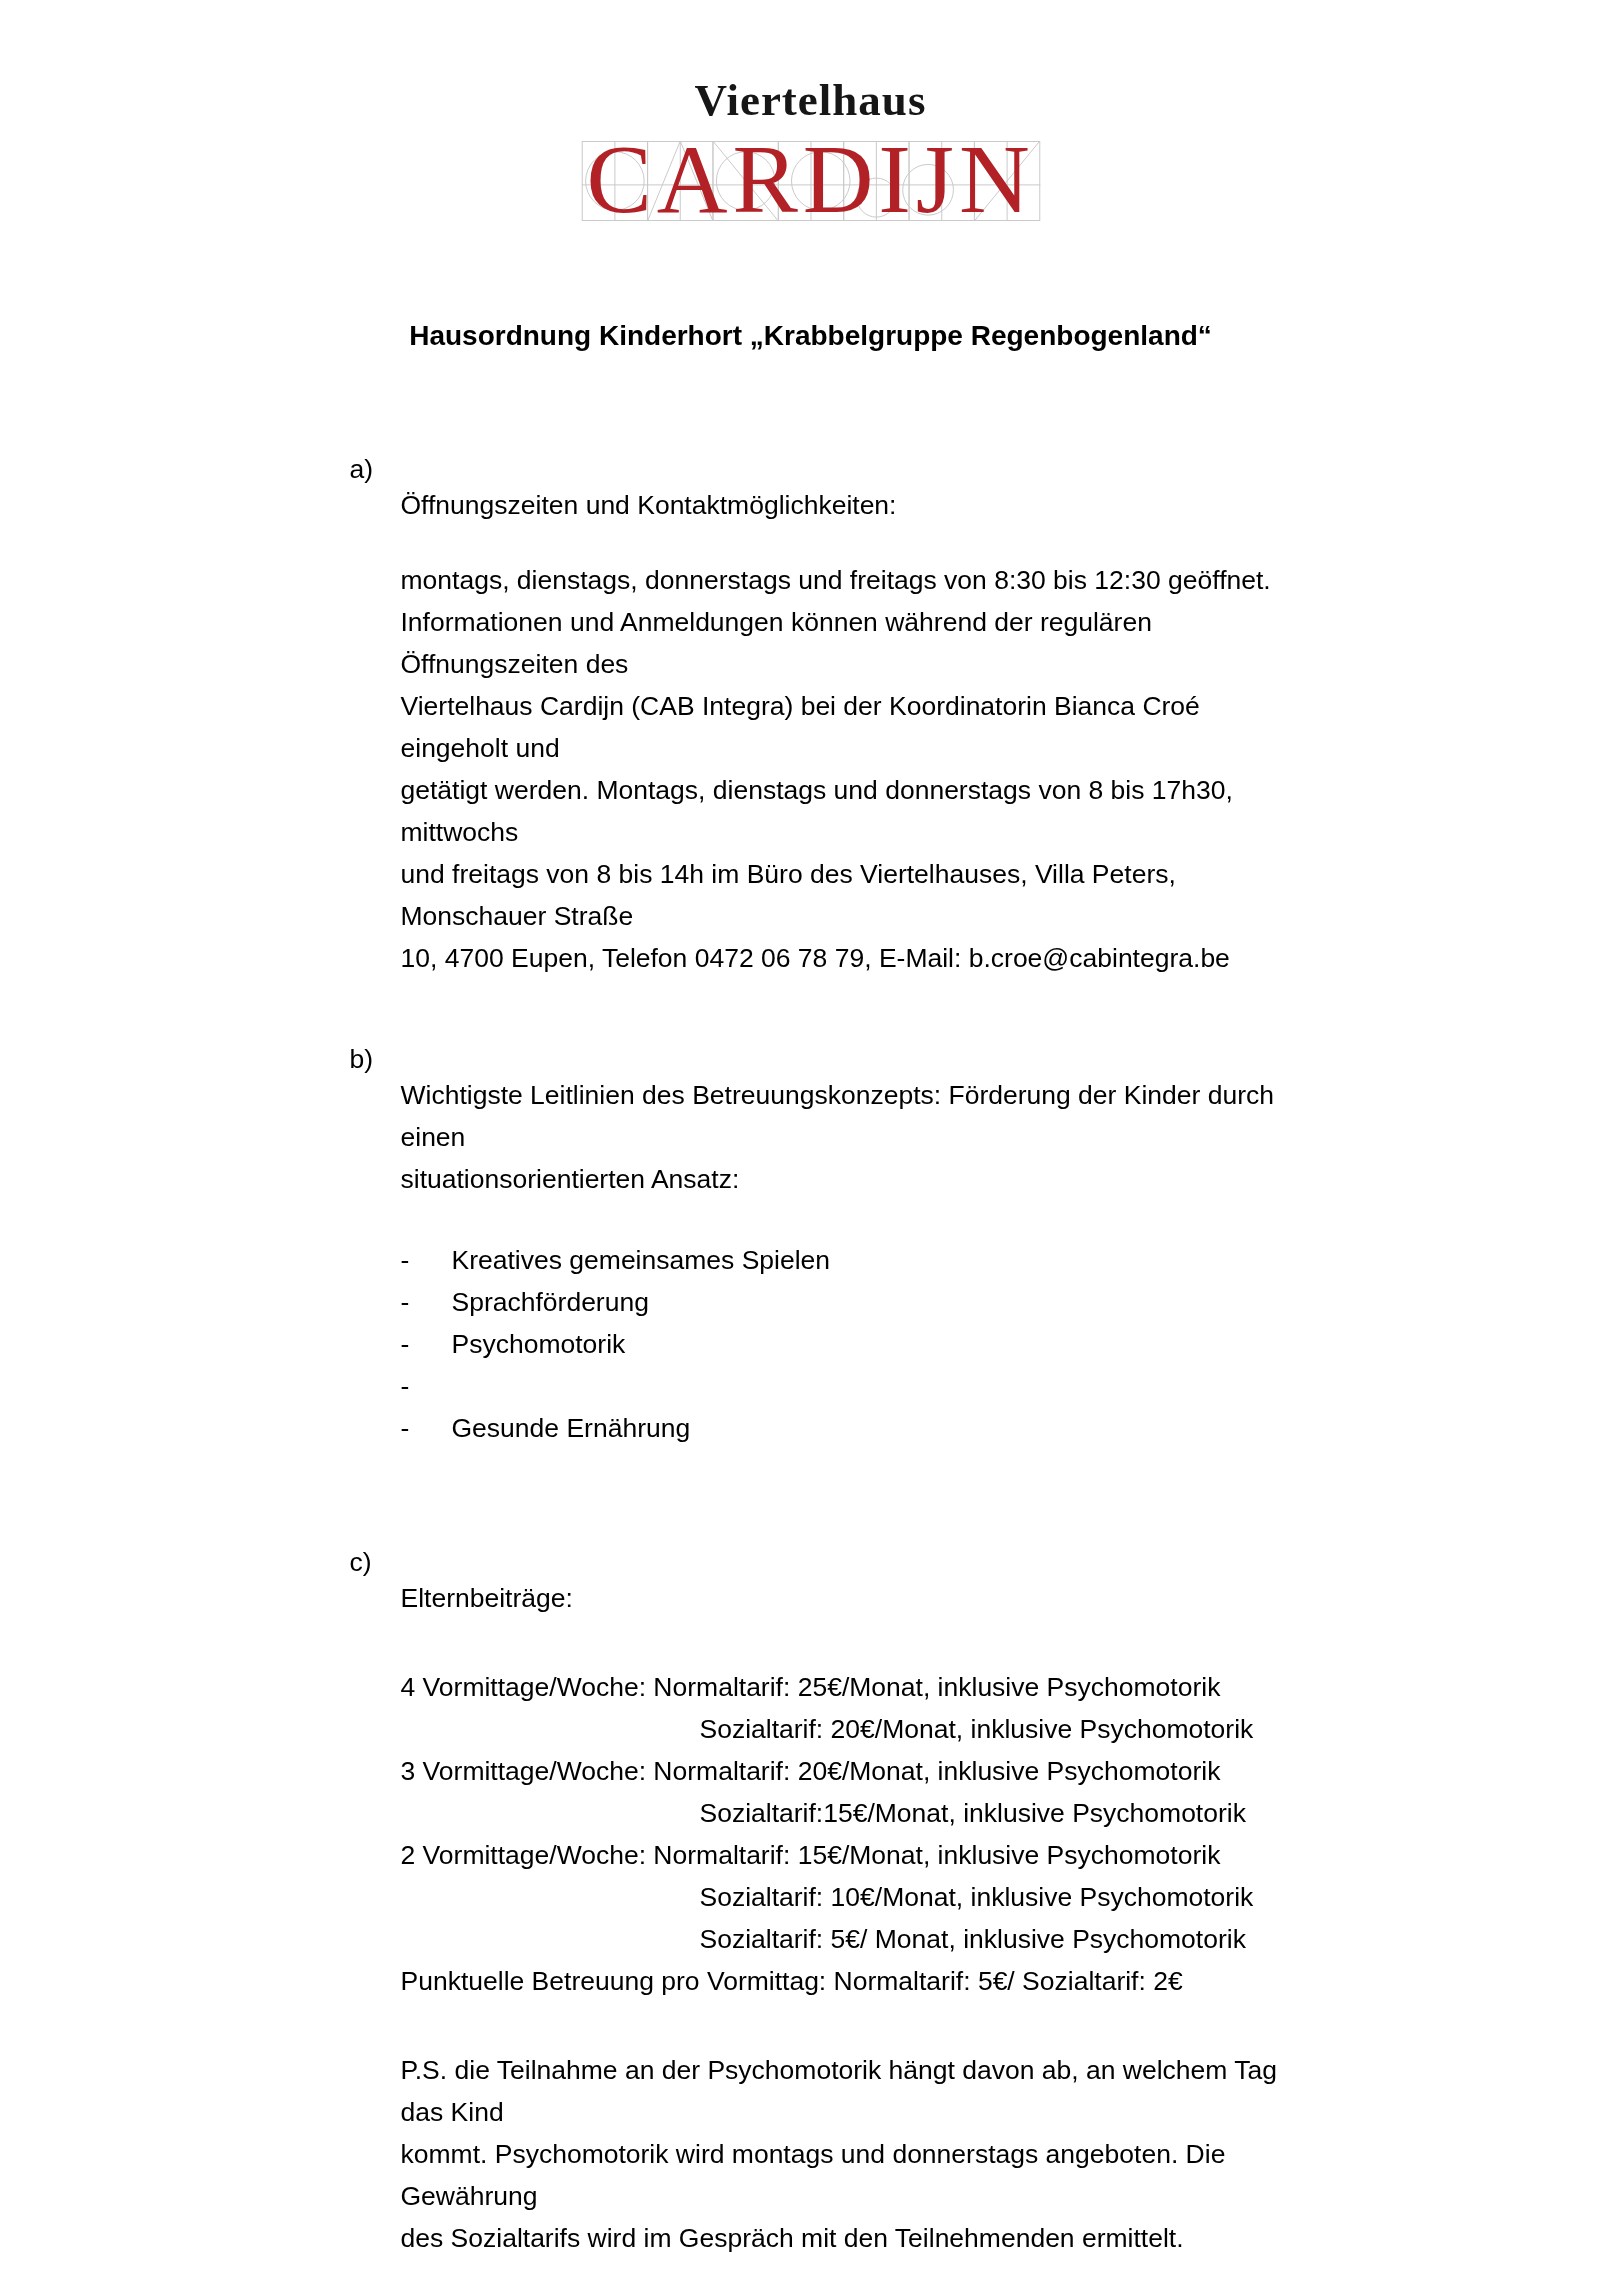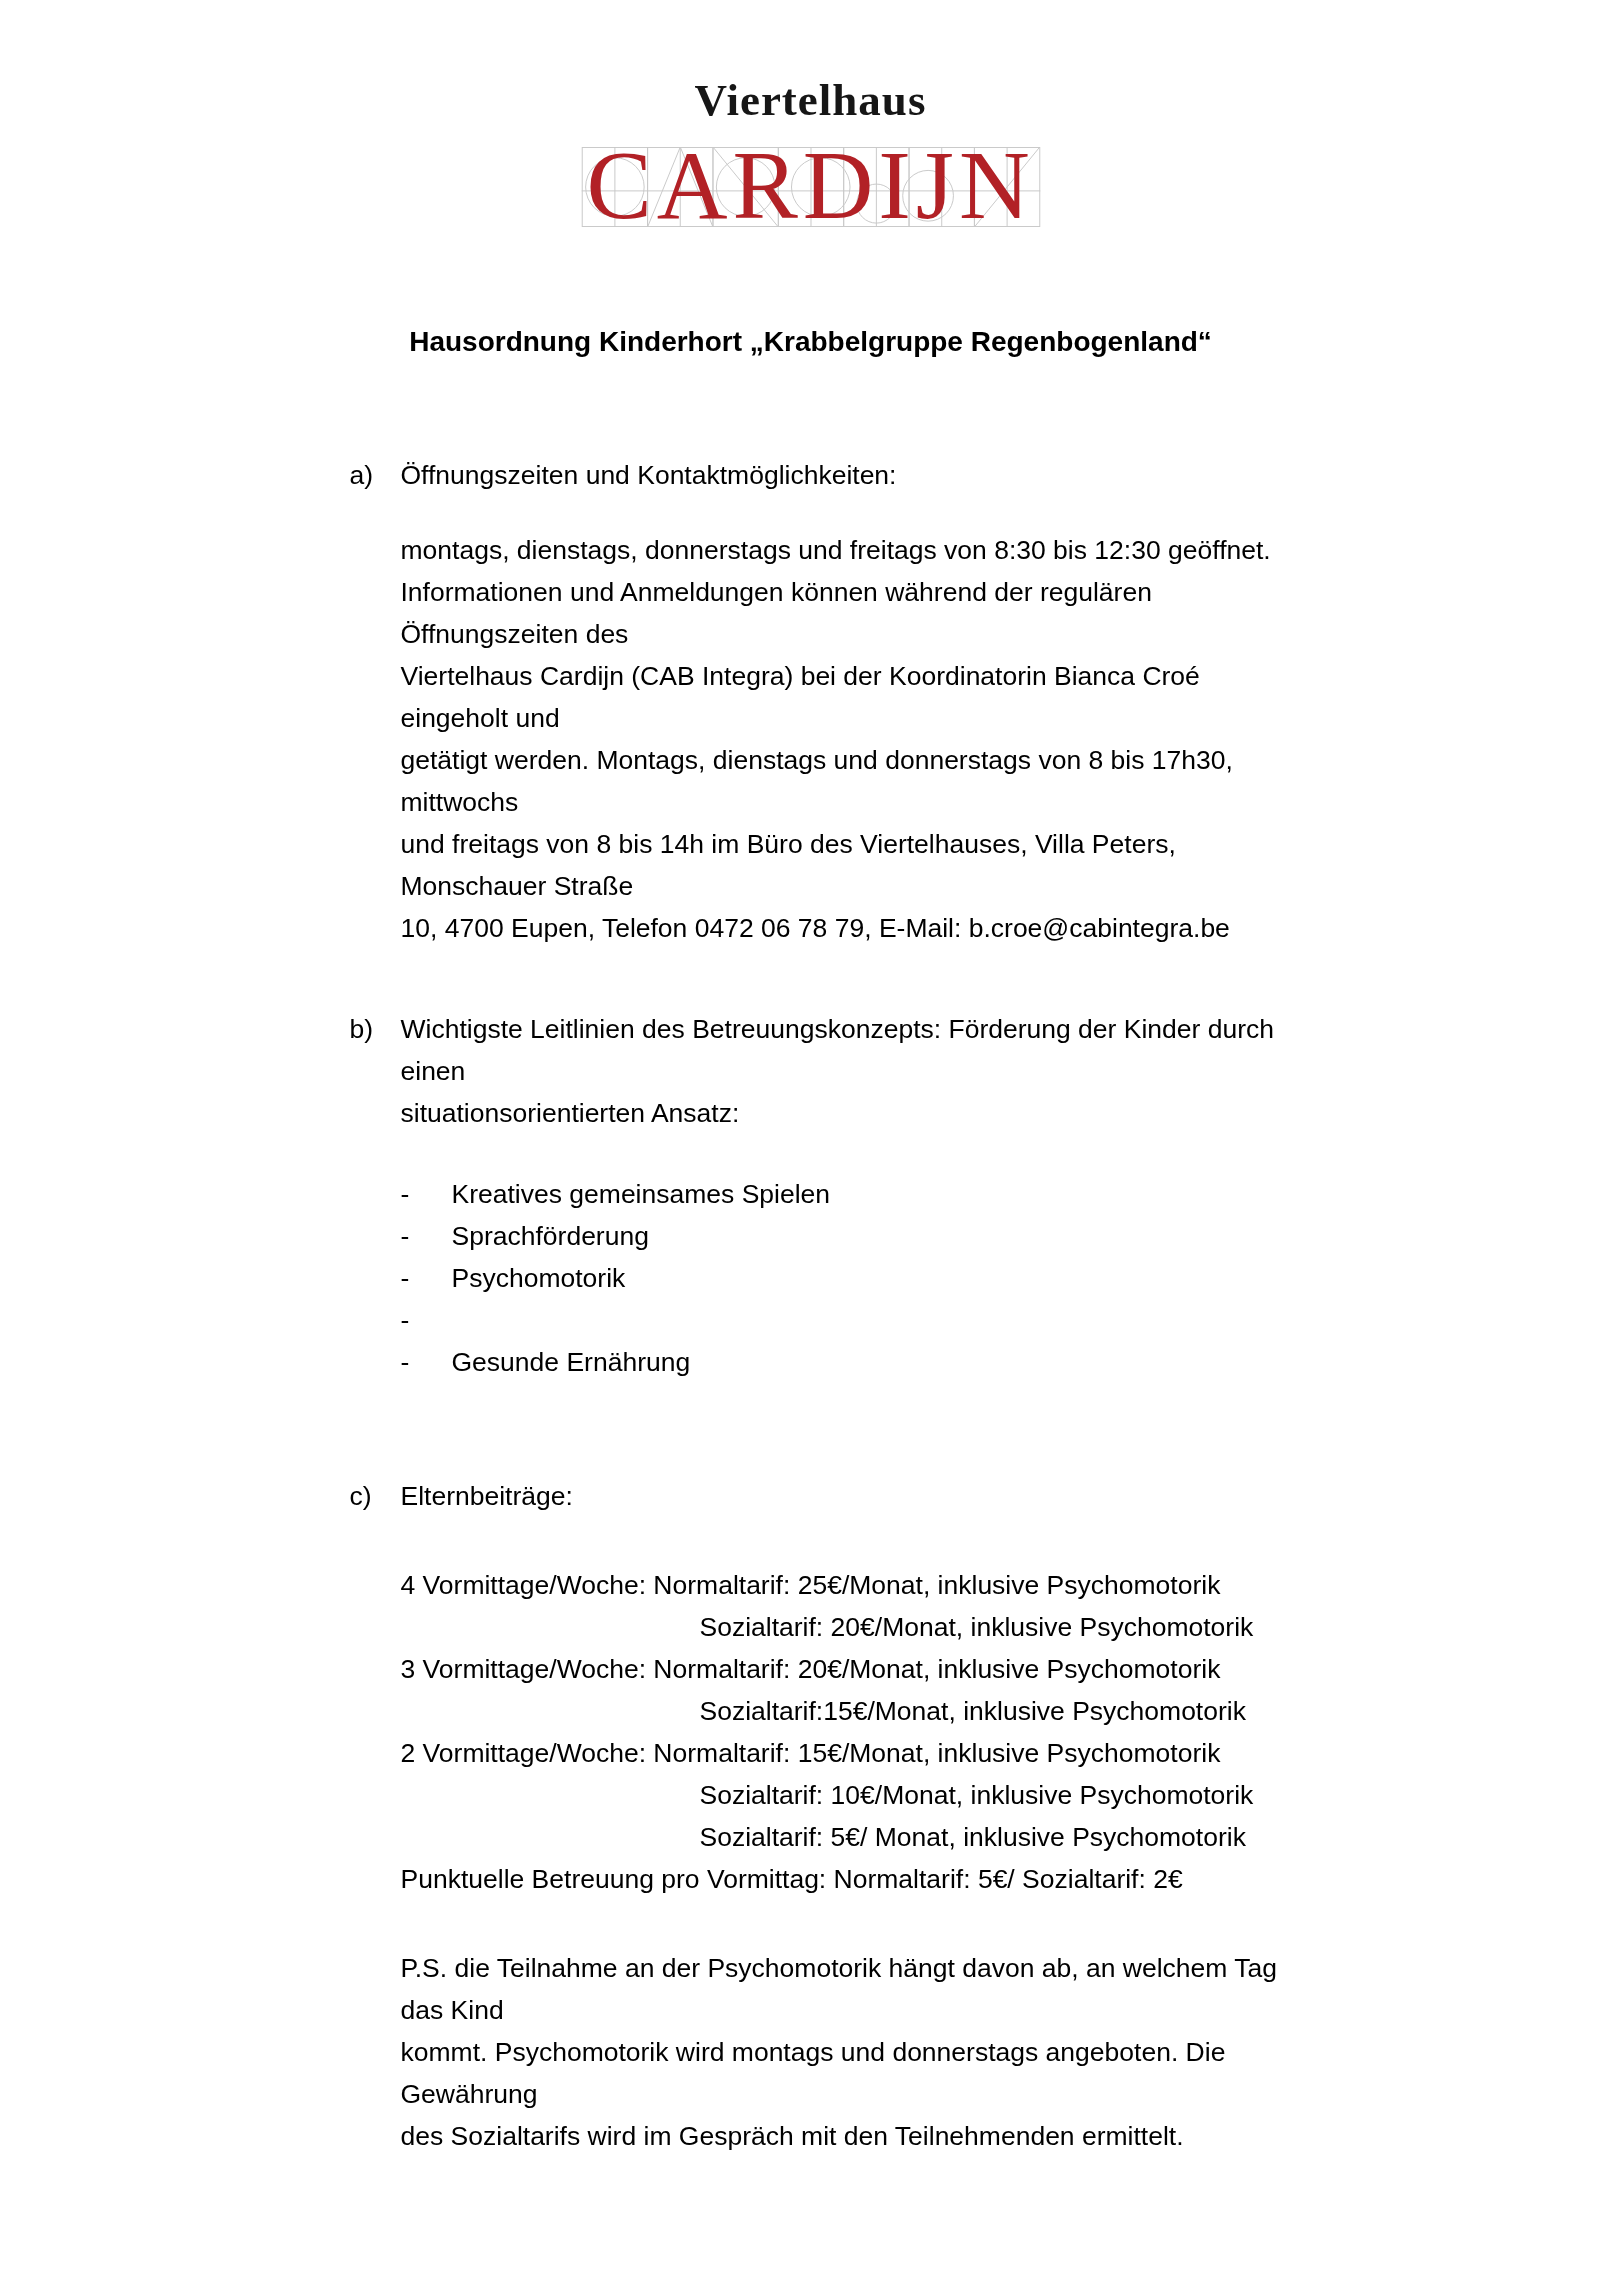--- a/index.html
+++ b/index.html
@@ -21,21 +21,21 @@
     font-family:"Liberation Serif", serif;
     font-weight:bold;
     font-size:45px;
     line-height:1.1;
     letter-spacing:1px;
     color:#161616;
   }
   .cardijn {
     position:relative;
     display:inline-block;
-    margin-top:8px;
+    margin-top:2px;
     line-height:1;
   }
   .cardijn svg {
     position:absolute;
     left:50%; top:52%;
     transform:translate(-50%,-50%);
     z-index:0;
   }
   .cardijn-word {
     position:relative;
@@ -61,21 +61,21 @@
   .content {
     margin-left:241px;
     margin-right:223px;
     font-size:26.5px;
     line-height:42px;
   }
   .pre { white-space:pre-line; }
 
   .sect-head { display:flex; align-items:flex-start; }
   .sect-head .marker { width:51px; flex:none; }
-  .sect-head .head-text { flex:1; }
+  .sect-head .head-text { flex:1;margin-top:36px; }
 
   .sect-a { margin-top:96px; }
   .para-a { margin-top:33px; margin-left:51px; }
 
   .sect-b { margin-top:59px; }
   .bullets { margin-top:39px; }
   .bullet-row { display:flex; margin-left:51px; }
   .bullet-row .dash { width:51px; flex:none; }
 
   .sect-c { margin-top:92px; }

